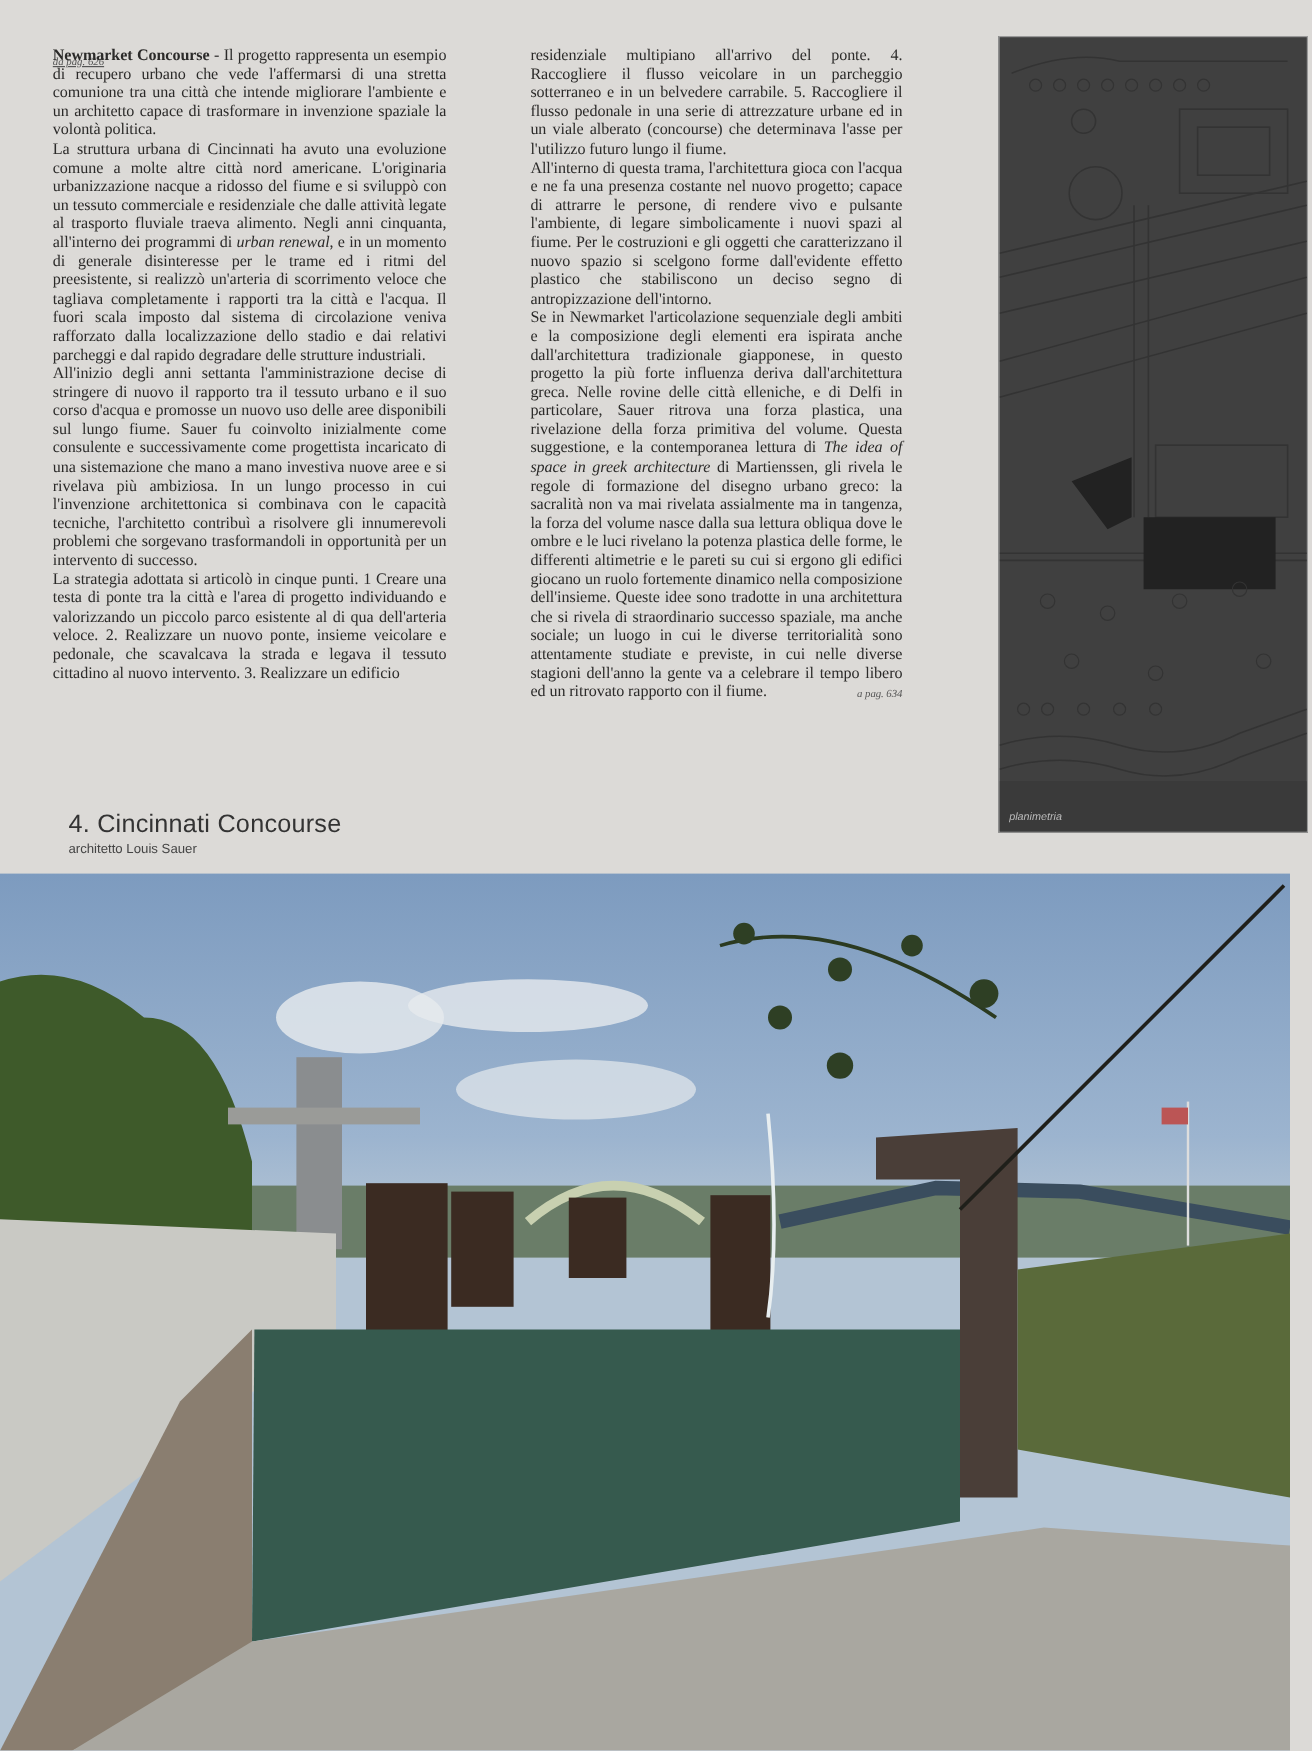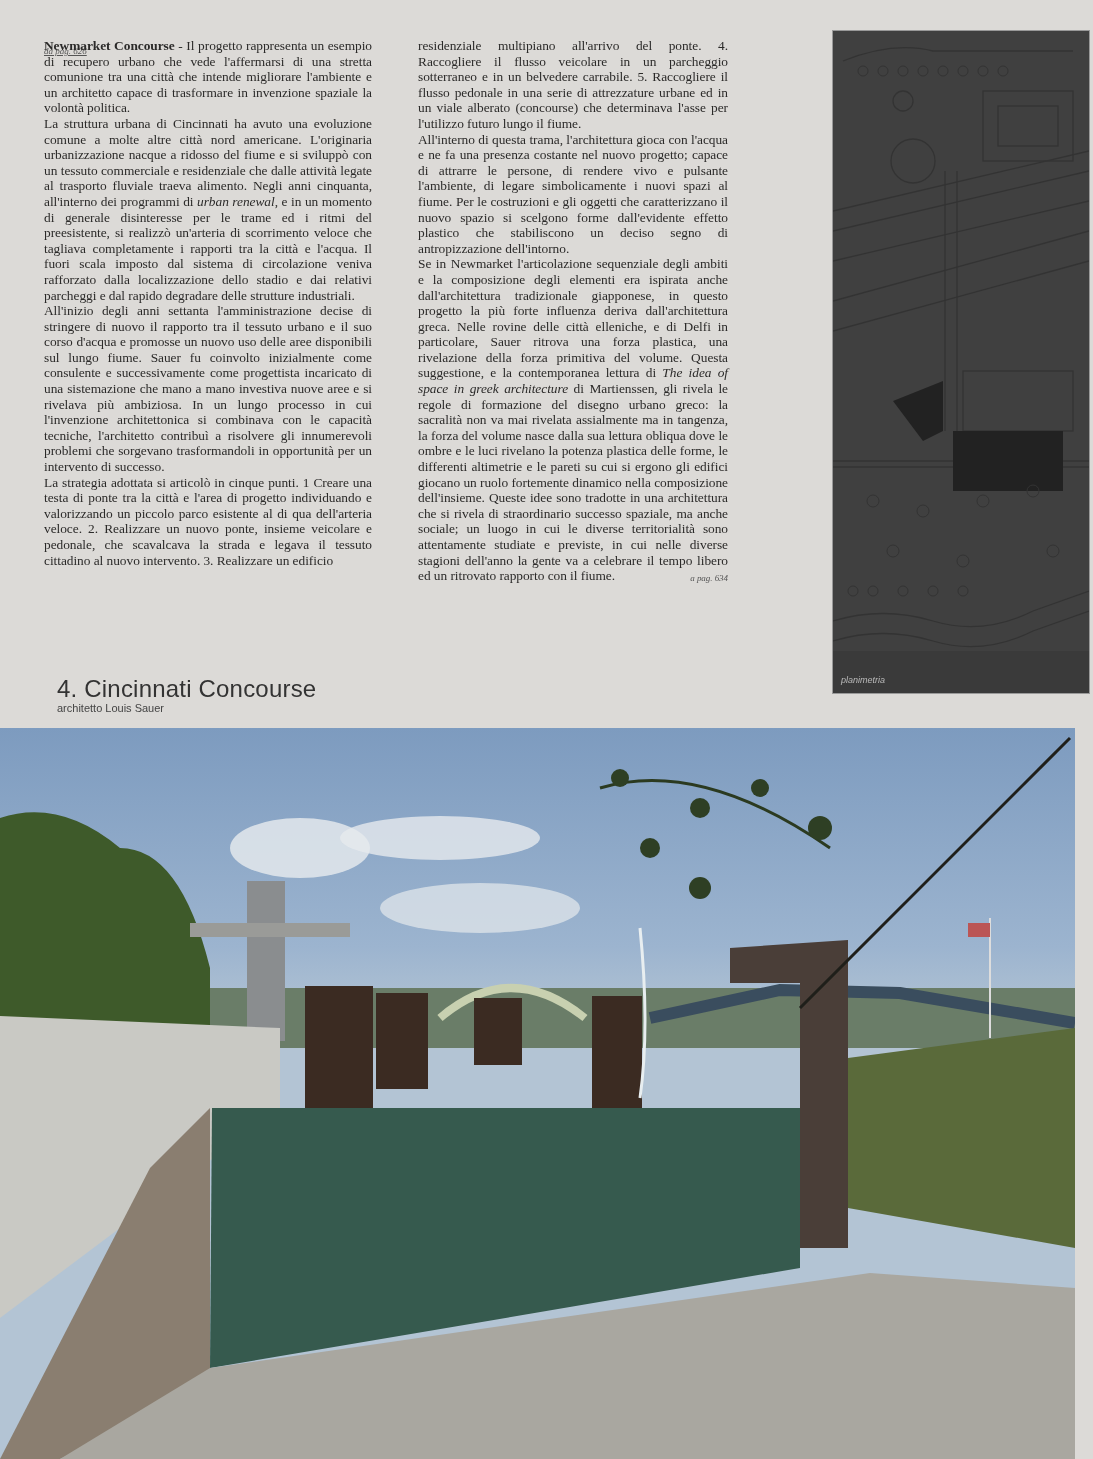--- a/index.html
+++ b/index.html
@@ -11,29 +11,29 @@
   }
   .page-ref { position:absolute; font-style:italic; font-size:9px; color:#555; }
   .col {
     position:absolute; top:38px; font-size:13.4px; line-height:15.6px;
     text-align:justify; hyphens:auto; letter-spacing:-0.05px;
   }
   .col p { margin:0; text-indent:0; }
   .col b { font-weight:bold; }
   .col i { font-style:italic; }
   #col1 { left:44px; width:328px; }
-  #col2 { left:418px; width:310px; }
+  #col2 { left:442px; width:310px; }
   .plan {
     position:absolute; left:832px; top:30px; width:256px; height:662px;
     background:#404040; border:1px solid #999;
   }
   .plan-label { position:absolute; left:8px; bottom:8px; font-style:italic; font-size:9px; color:#bbb; font-family:"Liberation Sans", sans-serif; }
   .title {
     position:absolute; left:57px; top:675px; font-family:"Liberation Sans", sans-serif;
-    font-size:24px; color:#333; letter-spacing:0.2px;
+    font-size:21px; color:#333; letter-spacing:0.2px;
   }
   .subtitle {
     position:absolute; left:57px; top:702px; font-family:Liberation Sans, sans-serif;
     font-size:11px; color:#444;
   }
   .photo {
     position:absolute; left:0; top:728px; width:1075px; height:731px; overflow:hidden;
     background:linear-gradient(#7d9bbf 0%, #9cb4cf 30%, #b3c4d4 40%);
   }
 </style>

